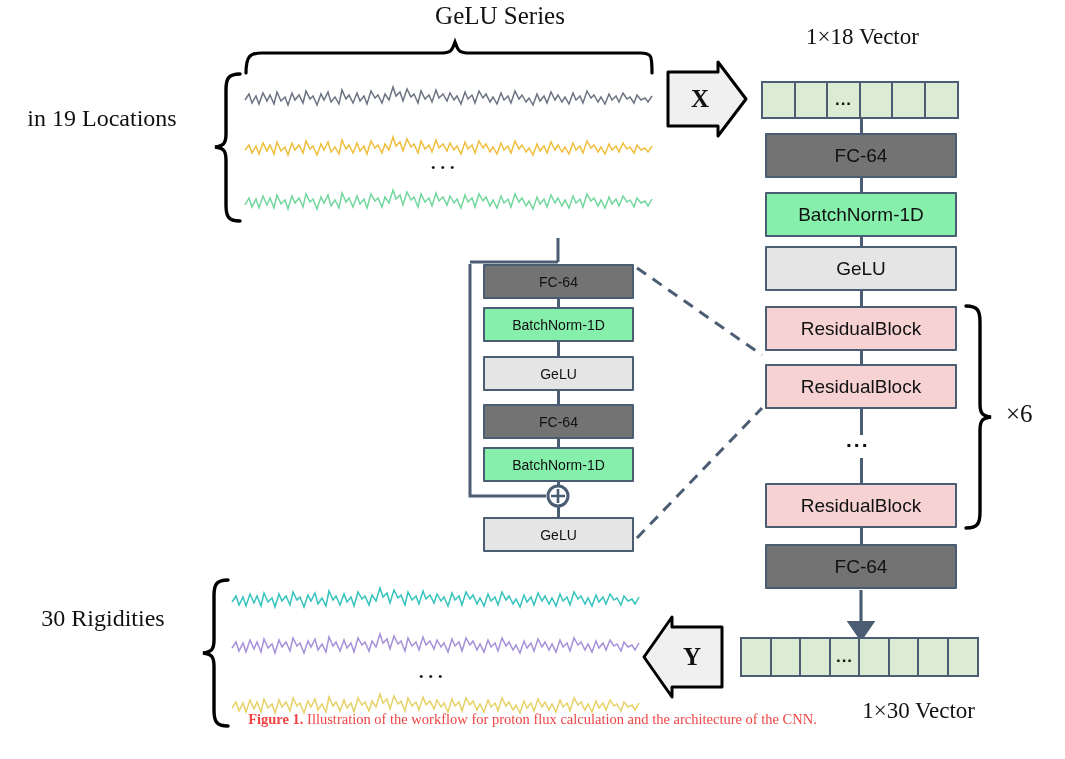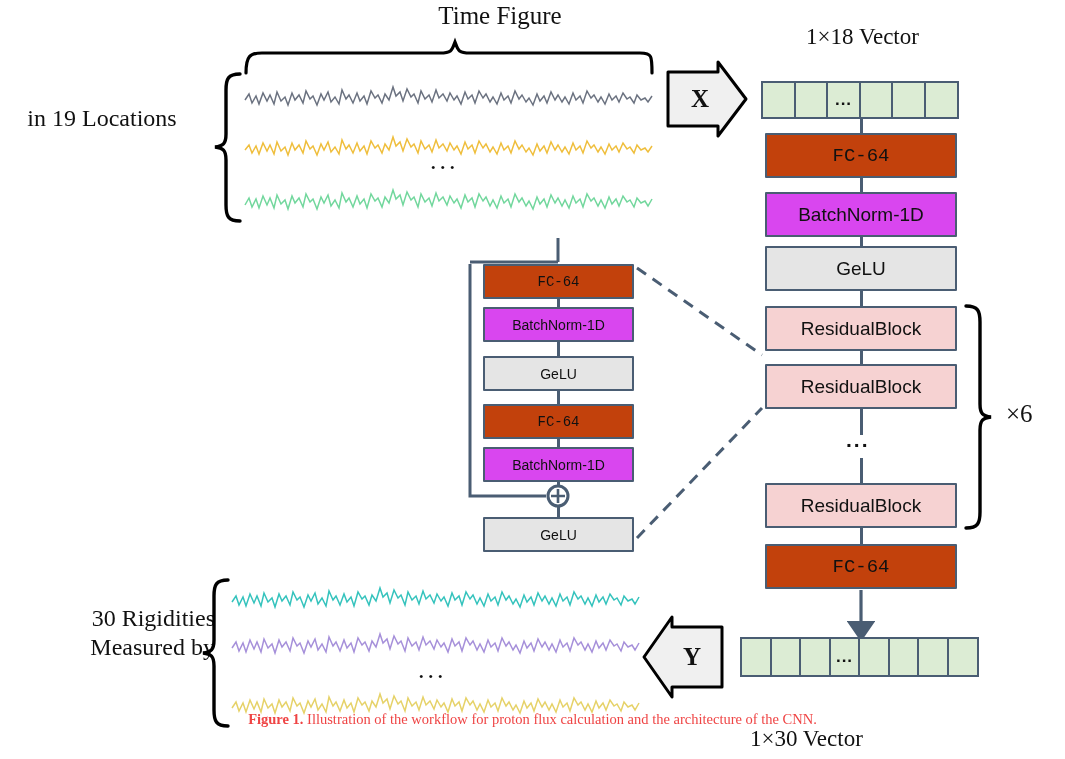--- a/index.html
+++ b/index.html
@@ -6,35 +6,35 @@
   body{width:1065px;height:759px;position:relative;overflow:hidden;
        font-family:"Liberation Sans",sans-serif;color:#1a1a1a;}
   .fig{position:absolute;left:0;top:0;width:1065px;height:759px;}
 
   
   .serif{font-family:"Liberation Serif",serif;color:#111;}
   .lbl-timeseries{position:absolute;left:380px;top:2px;width:240px;
       font-size:25px;text-align:center;}
   .lbl-nm{position:absolute;left:4px;top:104px;width:196px;font-size:24px;
       text-align:center;line-height:1.22;}
-  .lbl-rig{position:absolute;left:25px;top:604px;width:190px;font-size:24px;
-      text-align:right;line-height:1.22;}
+  .lbl-rig{position:absolute;left:8px;top:604px;width:190px;font-size:24px;
+      text-align:center;line-height:1.22;}
   .lbl-vec-in{position:absolute;left:750px;top:24px;width:225px;
       font-size:23px;text-align:center;}
   .lbl-vec-out{position:absolute;left:750px;top:698px;width:225px;
-      font-size:23px;text-align:left;margin-top:28px;}
+      font-size:23px;text-align:right;}
   .lbl-x6{position:absolute;left:1006px;top:400px;font-size:25px;}
 
   
   .box{position:absolute;box-sizing:border-box;border:2.5px solid #4a5d73;
        display:flex;align-items:center;justify-content:center;
        font-family:"Liberation Sans",sans-serif;color:#111;
        border-radius:1px;}
-  .box.fc{background:#c2410c;font-family:Liberation Mono, monospace;}
-  .box.bn{background:#d946ef;}
+  .box.fc{background:#737373;}
+  .box.bn{background:#86efac;}
   .box.ge{background:#e5e5e5;}
   .box.rb{background:#f6d2d2;}
   .main .box{font-size:19px;}
   .detail .box{font-size:14px;}
 
   
   .vec{position:absolute;display:flex;box-sizing:border-box;}
   .vec .cell{box-sizing:border-box;border:2.5px solid #4a5d73;
       background:#dcecd4;margin-right:-2.5px;display:flex;
       align-items:center;justify-content:center;
@@ -58,29 +58,28 @@
 
   .caption{position:absolute;left:0;top:711px;width:1065px;text-align:center;
       font-family:"Liberation Serif",serif;font-size:14.5px;color:#ef4444;}
   .caption b{font-weight:bold;}
 </style>
 </head>
 <body>
 
 <div class="fig">
 
-  <div class="serif lbl-timeseries">Time Figure</div>
+  <div class="serif lbl-timeseries">GeLU Series</div>
 
   <div class="serif lbl-nm">
     <div>in 19 Locations</div>
   </div>
 
   <div class="serif lbl-rig">
     <div>30 Rigidities</div>
-    <div>Measured by</div>
   </div>
 
   <div class="serif lbl-vec-in">1×18 Vector</div>
   <div class="serif lbl-vec-out">1×30 Vector</div>
   <div class="serif lbl-x6">×6</div>
 
   <svg class="ov" viewBox="0 0 1065 759">
     <defs>
       <marker id="arrowdn" markerWidth="9" markerHeight="9" refX="2.2" refY="4.5" orient="auto" markerUnits="strokeWidth">
         <path d="M0,0 L0,9 L6.5,4.5 z" fill="#4a5d73"></path>

